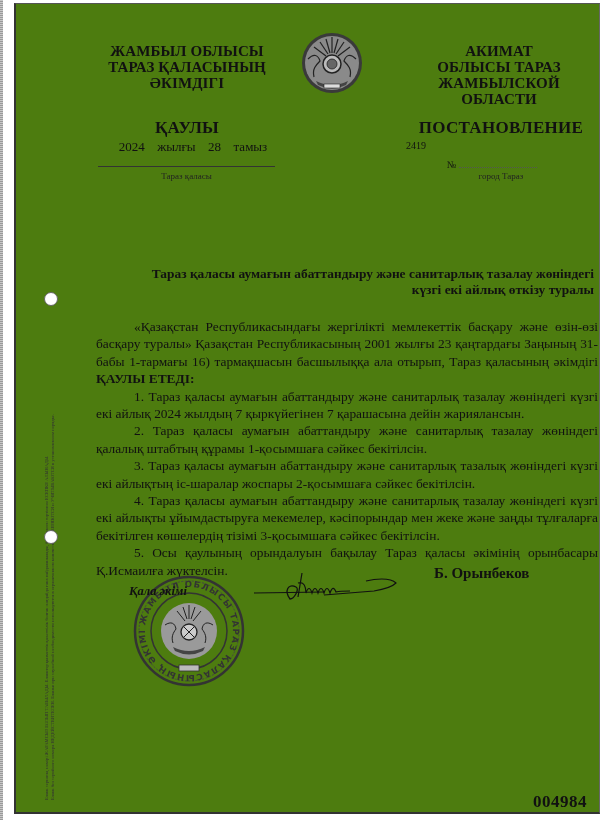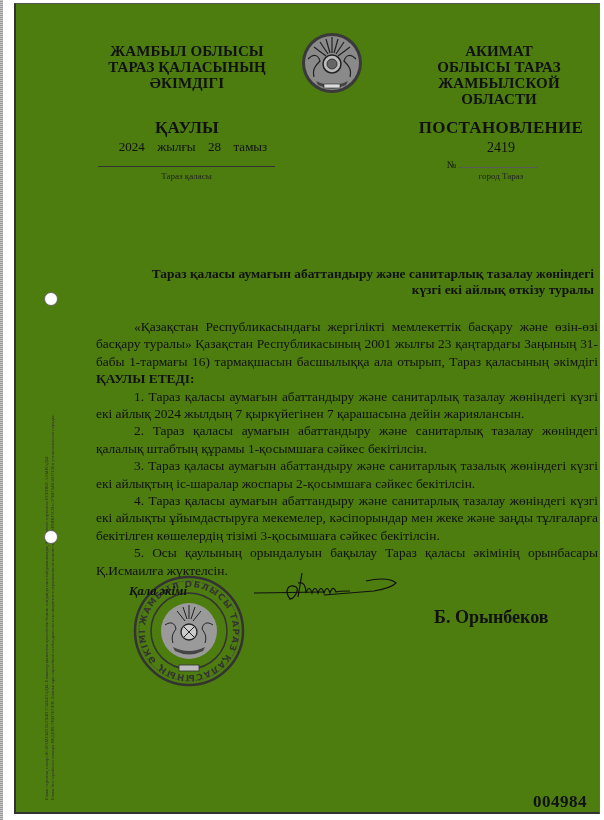--- a/index.html
+++ b/index.html
@@ -18,40 +18,40 @@
     .hdr-left { left: 86px; top: 39px; width: 170px; }
     .hdr-right { left: 388px; top: 39px; width: 190px; }
 
     .emblem { left: 284px; top: 27px; width: 64px; height: 64px; }
 
     .doc-type { font-weight: bold; font-size: 17px; text-align: center; letter-spacing: 0.3px; }
     .doc-type-left { left: 86px; top: 114px; width: 170px; }
     .doc-type-right { left: 390px; top: 114px; width: 190px; }
 
     .date-line { left: 92px; top: 135px; width: 170px; font-size: 13px; text-align: center; word-spacing: 3px; }
-    .number { left: 390px; top: 136px; width: 190px; font-size: 14px; text-align: center; }
+    .number { left: 390px; top: 136px; width: 190px; font-size: 10px; }
 
     .rule-left { left: 82px; top: 162px; width: 177px; height: 0; border-top: 1px solid #333; }
     .no-sign { left: 431px; top: 155px; font-size: 10px; }
     .rule-right { left: 443px; top: 163px; width: 78px; height: 0; border-top: 1px dotted #555; }
 
     .place { font-size: 9px; text-align: center; color: #222; }
     .place-left { left: 82px; top: 167px; width: 177px; }
     .place-right { left: 430px; top: 167px; width: 110px; }
 
     .title { left: 88px; top: 248px; width: 490px; font-weight: bold; font-size: 13.4px; line-height: 16px; text-align: right; margin-top: 14px; }
 
     .body { left: 80px; top: 314px; width: 502px; font-size: 13.4px; line-height: 17.4px; text-align: justify; }
     .body p { text-indent: 38px; margin: 0; font-family: Liberation Serif, serif; }
     .body b { font-weight: bold; }
 
     .seal { left: 117px; top: 571px; width: 112px; height: 112px; }
     .signer-pos { left: 113px; top: 580px; font-weight: bold; font-size: 12.5px; font-style: italic; }
     .signature { left: 238px; top: 565px; width: 150px; height: 40px; }
-    .signer-name { left: 418px; top: 603px; font-weight: bold; font-size: 18px; }
+    .signer-name { left: 418px; top: 561px; font-weight: bold; font-size: 15px; }
 
     .serial { left: 517px; top: 788px; font-family: "Liberation Serif", serif; font-weight: bold; font-size: 17px; letter-spacing: 0.5px; }
 
     .margin-text { left: 44px; top: 800px; width: 600px; transform-origin: 0 0; transform: rotate(-90deg);
       font-size: 4.6px; line-height: 6px; color: #333; white-space: nowrap; }
     .margin-circle { left: 44px; top: 530px; width: 14px; height: 14px; border: 1px solid #666; border-radius: 50%; background: #fff; }
     .margin-circle2 { left: 44px; top: 292px; width: 14px; height: 14px; border: 1px solid #666; border-radius: 50%; background: #fff; }
   </style>
 </head>
 <body>

